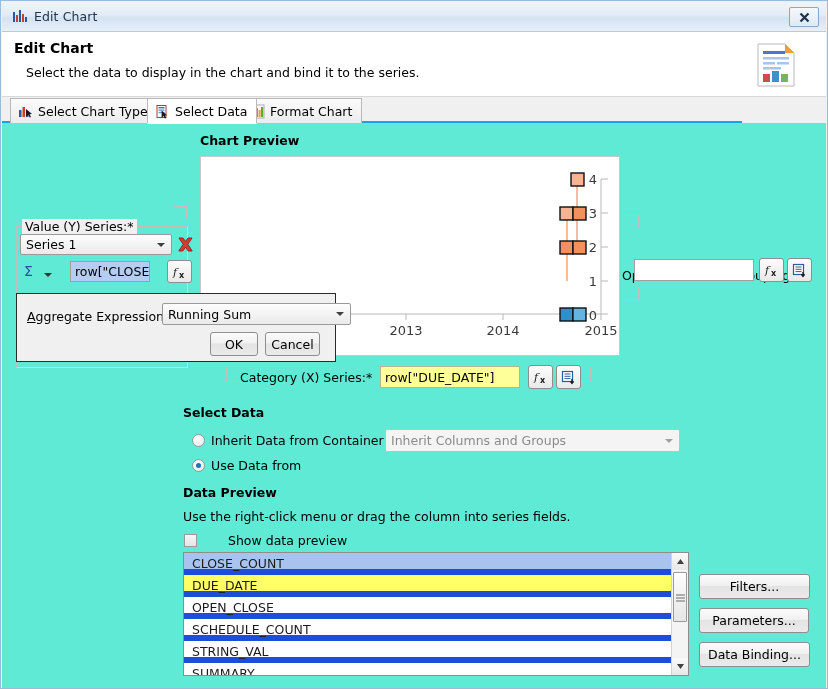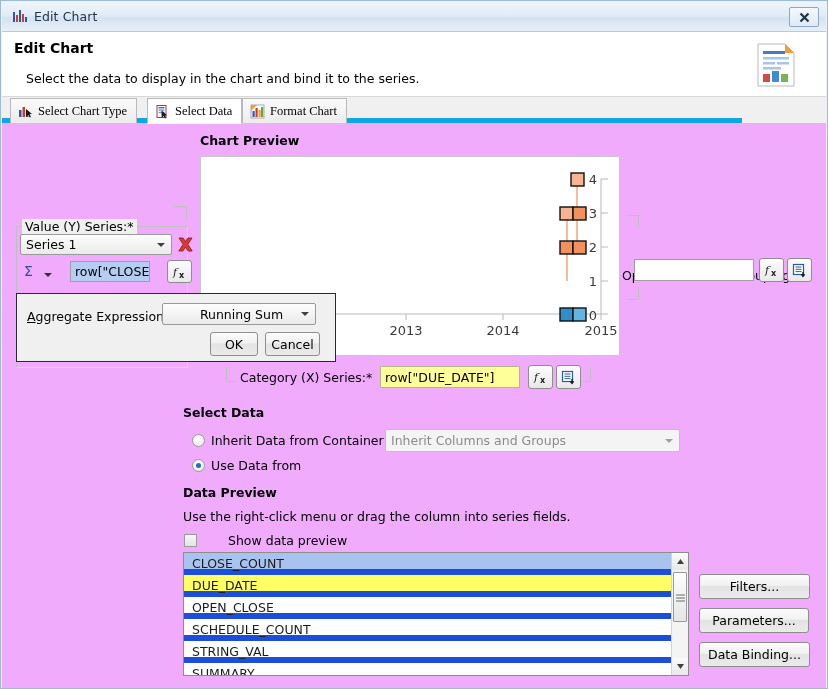--- a/index.html
+++ b/index.html
@@ -61,36 +61,35 @@
     background: #ffffff;
     border-bottom: 1px solid #d8d8d8;
     box-sizing: border-box;
   }
   .header-title {
     position: absolute; left: 12px; top: 8px;
     font-size: 14px; font-weight: bold; color: #000;
   }
   .header-sub {
     position: absolute; left: 24px; top: 33px;
-    font-size: 12.5px; color: #000; margin-top: 6px;
+    font-size: 12.5px; color: #000;
   }
   .header-art {
     position: absolute; right: 26px; top: 9px;
     width: 48px; height: 48px;
   }
 
   
   .tabstrip {
     position: absolute;
     left: 1px; top: 96px;
     width: 740px; height: 26px;
     background: #f0f0f0;
-    border-bottom: 5px solid #0ea5e9;
-    box-sizing: border-box;
-    font-family: Liberation Serif, serif;
+    border-bottom: 2px solid #0ea5e9;
+    box-sizing: border-box;
   }
   .tab {
     position: absolute; top: 1px;
     height: 25px;
     box-sizing: border-box;
     display: flex; align-items: center;
     padding: 0 9px 0 7px;
     border: 1px solid #b9b9b9;
     border-bottom: none;
     background: linear-gradient(to bottom, #fbfbfb, #ececec);
@@ -103,21 +102,21 @@
     border-bottom: 1px solid #ffffff;
     z-index: 4;
   }
   .tab .tic { margin-right: 5px; display:inline-flex; }
 
   
   .body {
     position: absolute;
     left: 1px; top: 122px;
     width: 824px; height: 565px;
-    background: #f0abfc;
+    background: #5eead4;
     box-sizing: border-box;
   }
 
   .sec-title {
     position: absolute;
     font-size: 12.5px; font-weight: bold; color: #000;
   }
 
   
   .chart-frame {
@@ -454,21 +453,21 @@
         <rect x="1.5" y="1.5" width="10" height="10" fill="#ffffff" stroke="#2e5c9a" stroke-width="1.2"></rect>
         <line x1="3.5" y1="4" x2="9.5" y2="4" stroke="#2e5c9a" stroke-width="1"></line>
         <line x1="3.5" y1="6.3" x2="9.5" y2="6.3" stroke="#2e5c9a" stroke-width="1"></line>
         <line x1="3.5" y1="8.6" x2="9.5" y2="8.6" stroke="#2e5c9a" stroke-width="1"></line>
         <path d="M11 9 L11 13 M9.3 11.4 L11 13.4 L12.7 11.4" stroke="#1b1b1b" stroke-width="1.3" fill="none"></path>
       </svg>
     </span>
 
     <div class="popup" style="left:14px; top:170px; width:320px; height:69px;">
       <span class="popup-label" style="left:10px; top:15px;"><span class="u">A</span><span>ggregate Expression:</span></span>
-      <div class="combo" style="left:145px; top:9px; width:154px; height:22px;justify-content:center;">
+      <div class="combo" style="left:145px; top:9px; width:189px; height:22px;">
         <span>Running Sum</span>
         <span class="arrow"></span>
       </div>
       <div class="btn" style="left:193px; top:38px; width:48px; height:24px;">
         <span>OK</span>
       </div>
       <div class="btn" style="left:248px; top:38px; width:55px; height:24px;">
         <span>Cancel</span>
       </div>
     </div>

